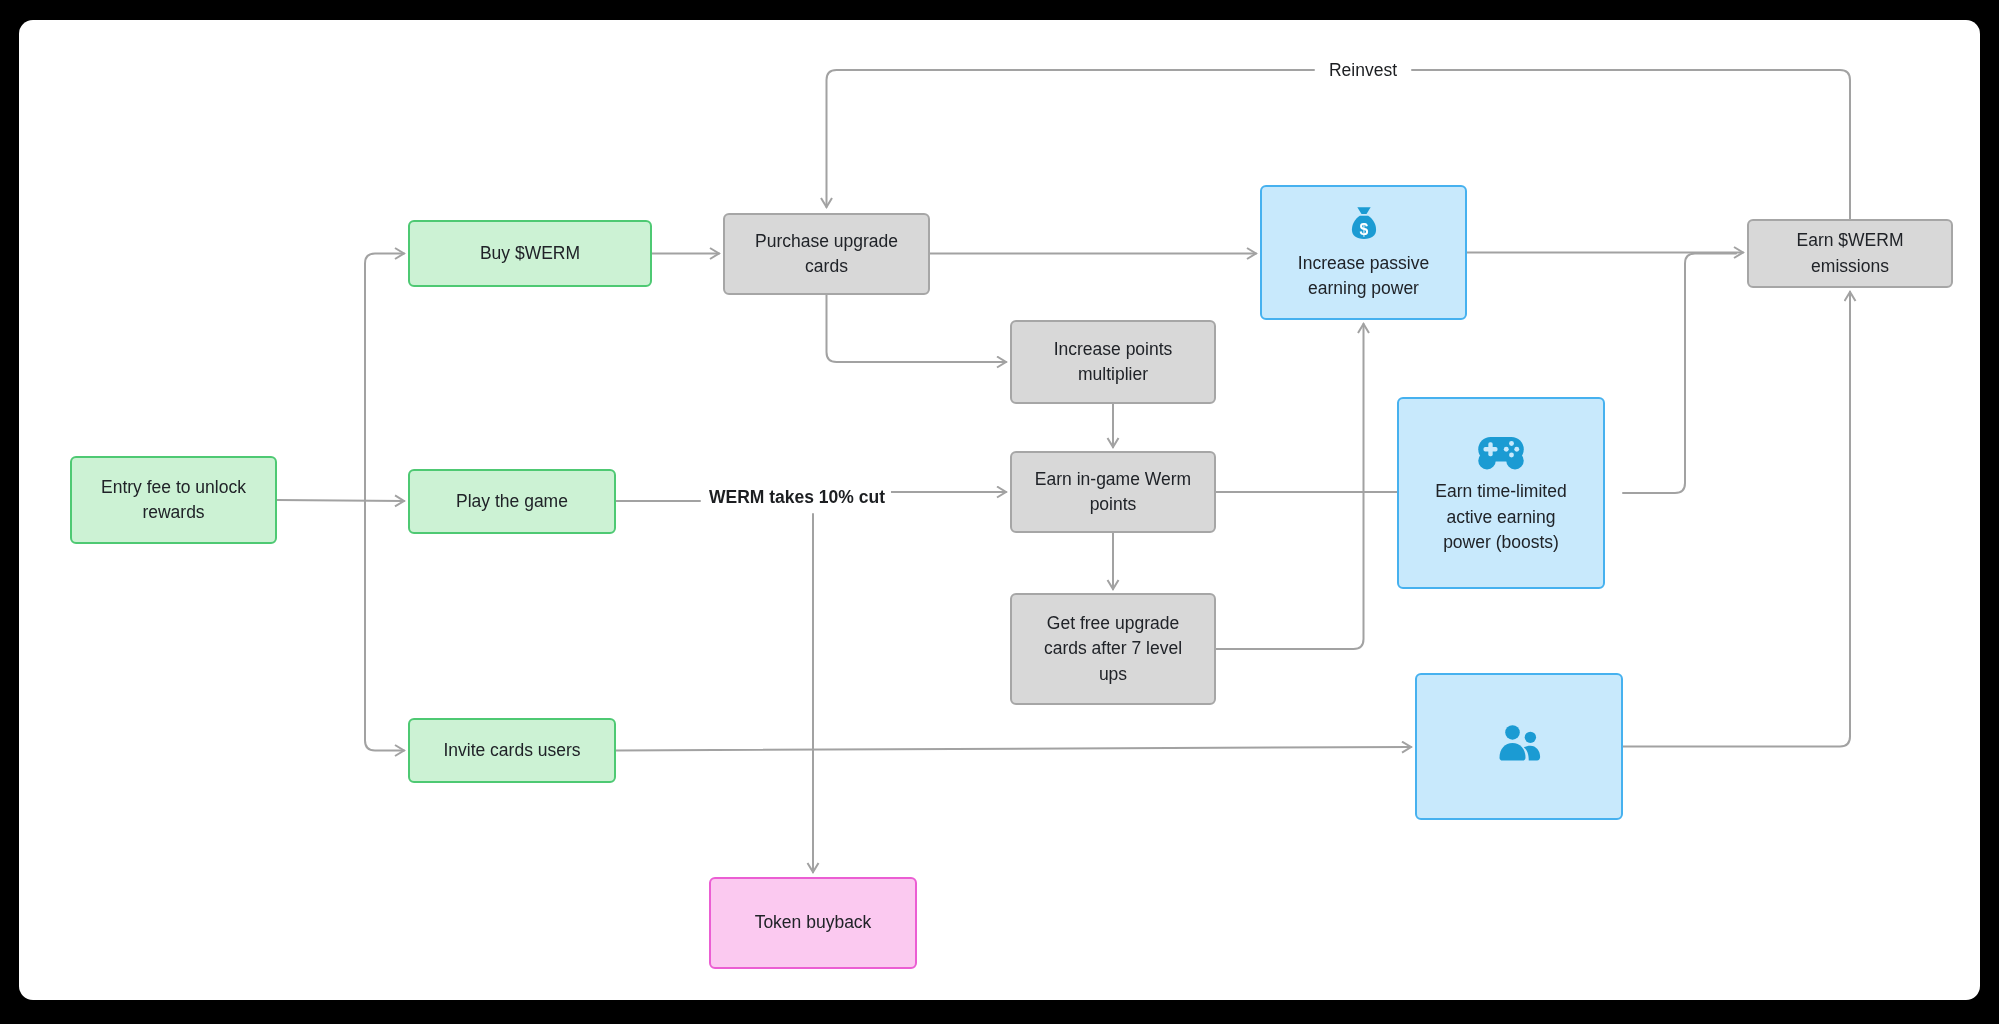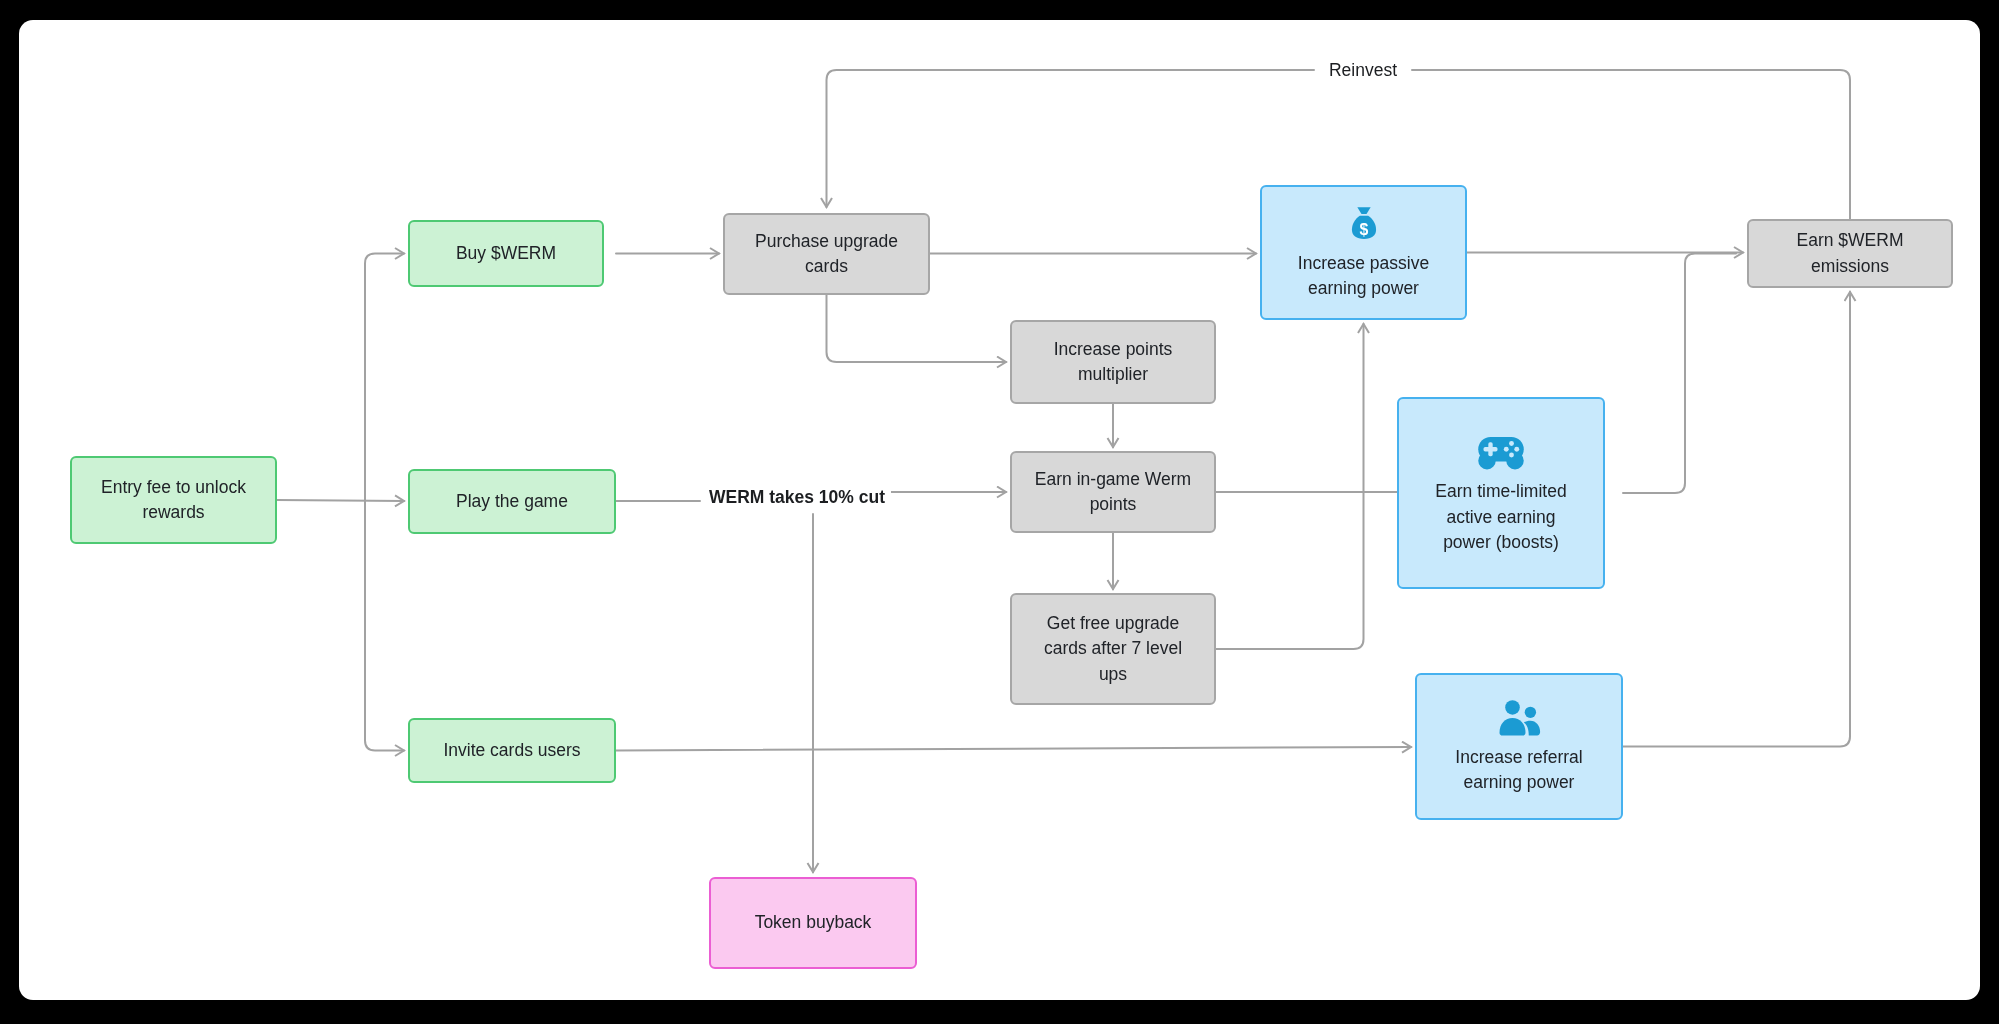--- a/index.html
+++ b/index.html
@@ -100,21 +100,21 @@
   </g>
 </svg>
 
 <div class="edge-label" style="left:1363px;top:70px;">Reinvest</div>
 <div class="edge-label bold" style="left:797px;top:497px;">WERM takes 10% cut</div>
 
 <div class="node green" style="left:70px;top:456px;width:207px;height:88px;padding:0 12px;text-align:center;">
   <span>Entry fee to unlock rewards</span>
 </div>
 
-<div class="node green" style="left:408px;top:220px;width:196px;height:67px;padding:0 12px;text-align:right;">
+<div class="node green" style="left:408px;top:220px;width:244px;height:67px;padding:0 12px;text-align:right;">
   <span>Buy $WERM</span>
 </div>
 
 <div class="node green" style="left:408px;top:469px;width:208px;height:65px;padding:0 12px;">
   <span>Play the game</span>
 </div>
 
 <div class="node green" style="left:408px;top:718px;width:208px;height:65px;padding:0 12px;">
   <span>Invite cards users</span>
 </div>
@@ -167,21 +167,20 @@
 
 <div class="node blue" style="left:1415px;top:673px;width:208px;height:147px;padding:0 20px;">
   <span class="icon">
     <svg width="52" height="40" viewBox="0 0 64 48" fill="#1b9bd3">
       <circle cx="24" cy="11" r="9"></circle>
       <path d="M8,42 c0,-11 7,-18 16,-18 c9,0 16,7 16,18 c0,2 -1.5,3.5 -3.5,3.5 h-25 c-2,0 -3.5,-1.5 -3.5,-3.5 z"></path>
       <circle cx="46" cy="17" r="7"></circle>
       <path d="M44,45.5 c0,-8 -2,-13 -6,-16 c2,-1.5 5,-2.2 8,-2.2 c7,0 12,6 12,14 c0,2.3 -1.6,4.2 -3.8,4.2 z"></path>
     </svg>
   </span>
-  <span>Increase referral earning power</span>
 </div>
 
 <div class="node gray" style="left:1747px;top:219px;width:206px;height:69px;padding:0 16px;">
   <span>Earn $WERM emissions</span>
 </div>
 
 <div class="node pink" style="left:709px;top:877px;width:208px;height:92px;padding:0 4px;">
   <span>Token buyback</span>
 </div>
 

